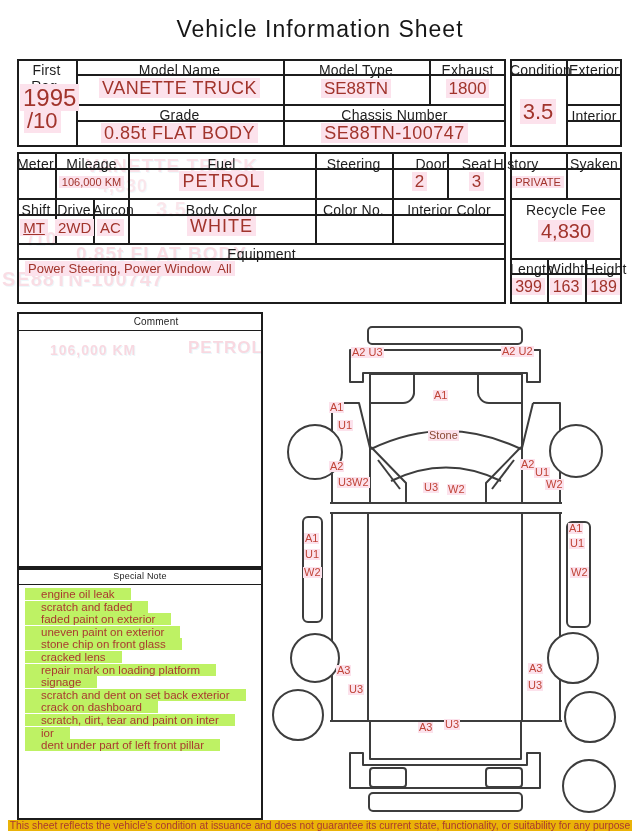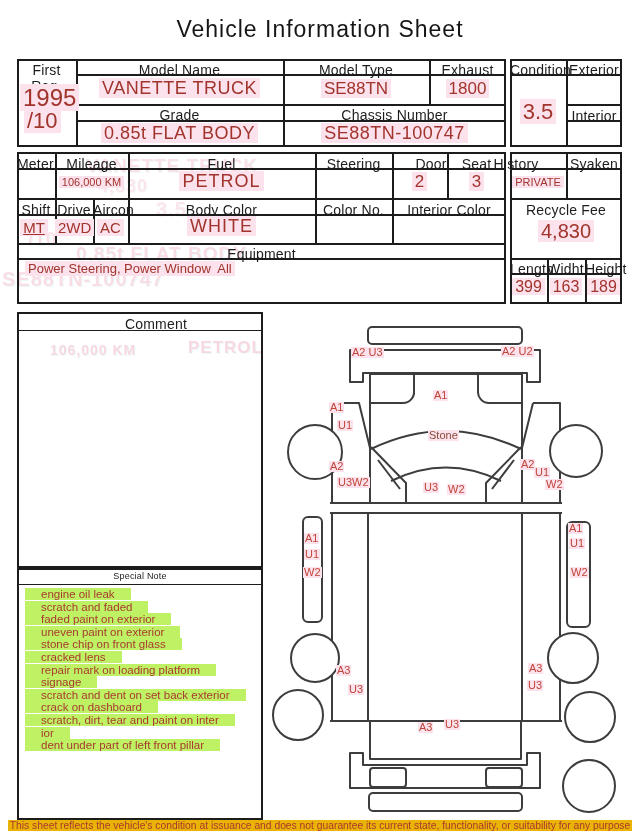--- a/index.html
+++ b/index.html
@@ -125,28 +125,28 @@
   <div class="hline" style="left:510px;top:258px;width:112px;"></div>
   <div class="hline" style="left:510px;top:273px;width:112px;"></div>
 
   <div class="hdr" style="left:488px;top:156px;width:56px;">History</div>
   <div class="hdr" style="left:566px;top:156px;width:56px;">Syaken</div>
   <div class="cell val" style="left:510px;top:176px;width:56px;font-size:11px;"><span class="hl">PRIVATE</span></div>
   <div class="hdr" style="left:510px;top:202px;width:112px;">Recycle Fee</div>
   <div class="cell val" style="left:510px;top:220px;width:112px;font-size:20px;"><span class="hl">4,830</span></div>
 
   <div class="hdr" style="left:510px;top:261px;width:37px;">Length</div>
-  <div class="hdr" style="left:547px;top:261px;width:22px;">Widht</div>
+  <div class="hdr" style="left:547px;top:261px;width:38px;">Widht</div>
   <div class="hdr" style="left:585px;top:261px;width:37px;">Height</div>
   <div class="cell val" style="left:510px;top:278px;width:37px;font-size:16px;"><span class="hl">399</span></div>
   <div class="cell val" style="left:547px;top:278px;width:38px;font-size:16px;"><span class="hl">163</span></div>
   <div class="cell val" style="left:585px;top:278px;width:37px;font-size:16px;"><span class="hl">189</span></div>
 
   <div class="box" style="left:17px;top:312px;width:246px;height:256px;"></div>
-  <div class="hdr" style="left:17px;top:316px;width:278px;font-size:14px;">Comment</div>
+  <div class="hdr" style="left:17px;top:316px;width:278px;font-size:10px;">Comment</div>
   <div class="hline" style="left:17px;top:330px;width:246px;height:1px;"></div>
 
   <div class="box" style="left:17px;top:568px;width:246px;height:252px;"></div>
   <div class="hdr" style="left:17px;top:571px;width:246px;font-size:9px;">Special Note</div>
   <div class="hline" style="left:17px;top:584px;width:246px;height:1px;"></div>
   <div class="note-lines" id="note-lines">
       <div><span>engine oil leak</span></div>
       <div><span>scratch and faded</span></div>
       <div><span>faded paint on exterior</span></div>
       <div><span>uneven paint on exterior</span></div>

